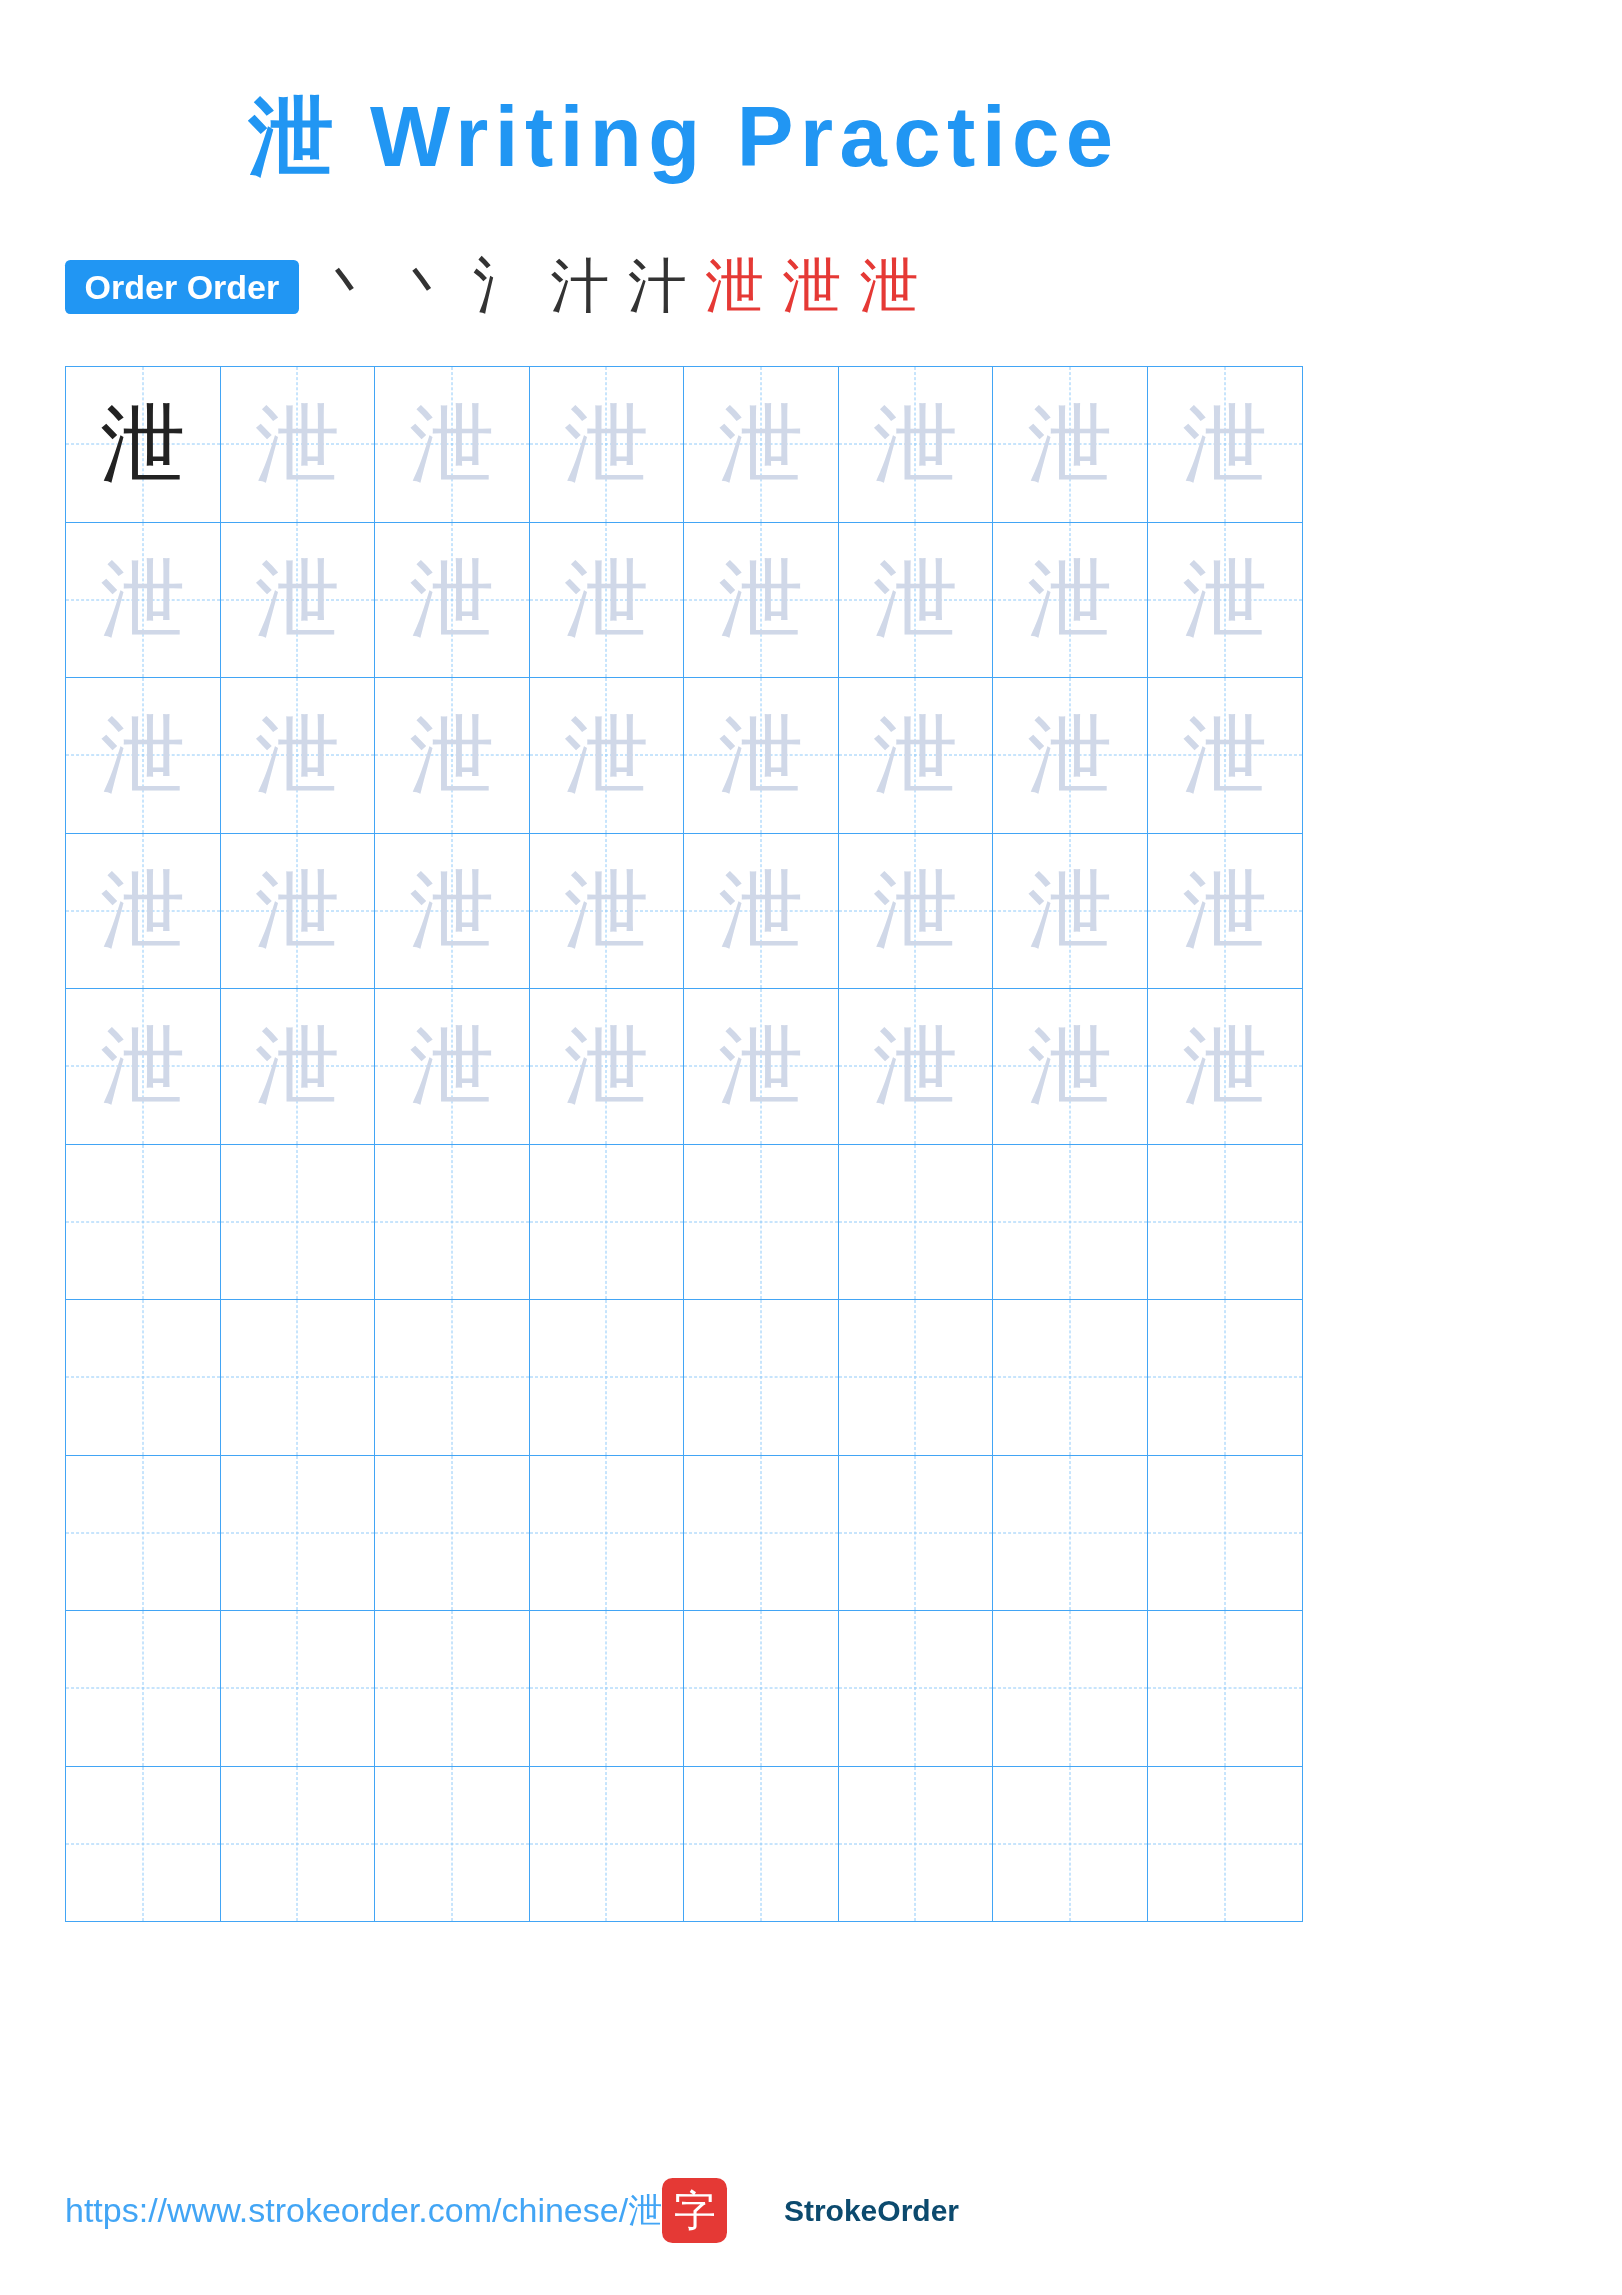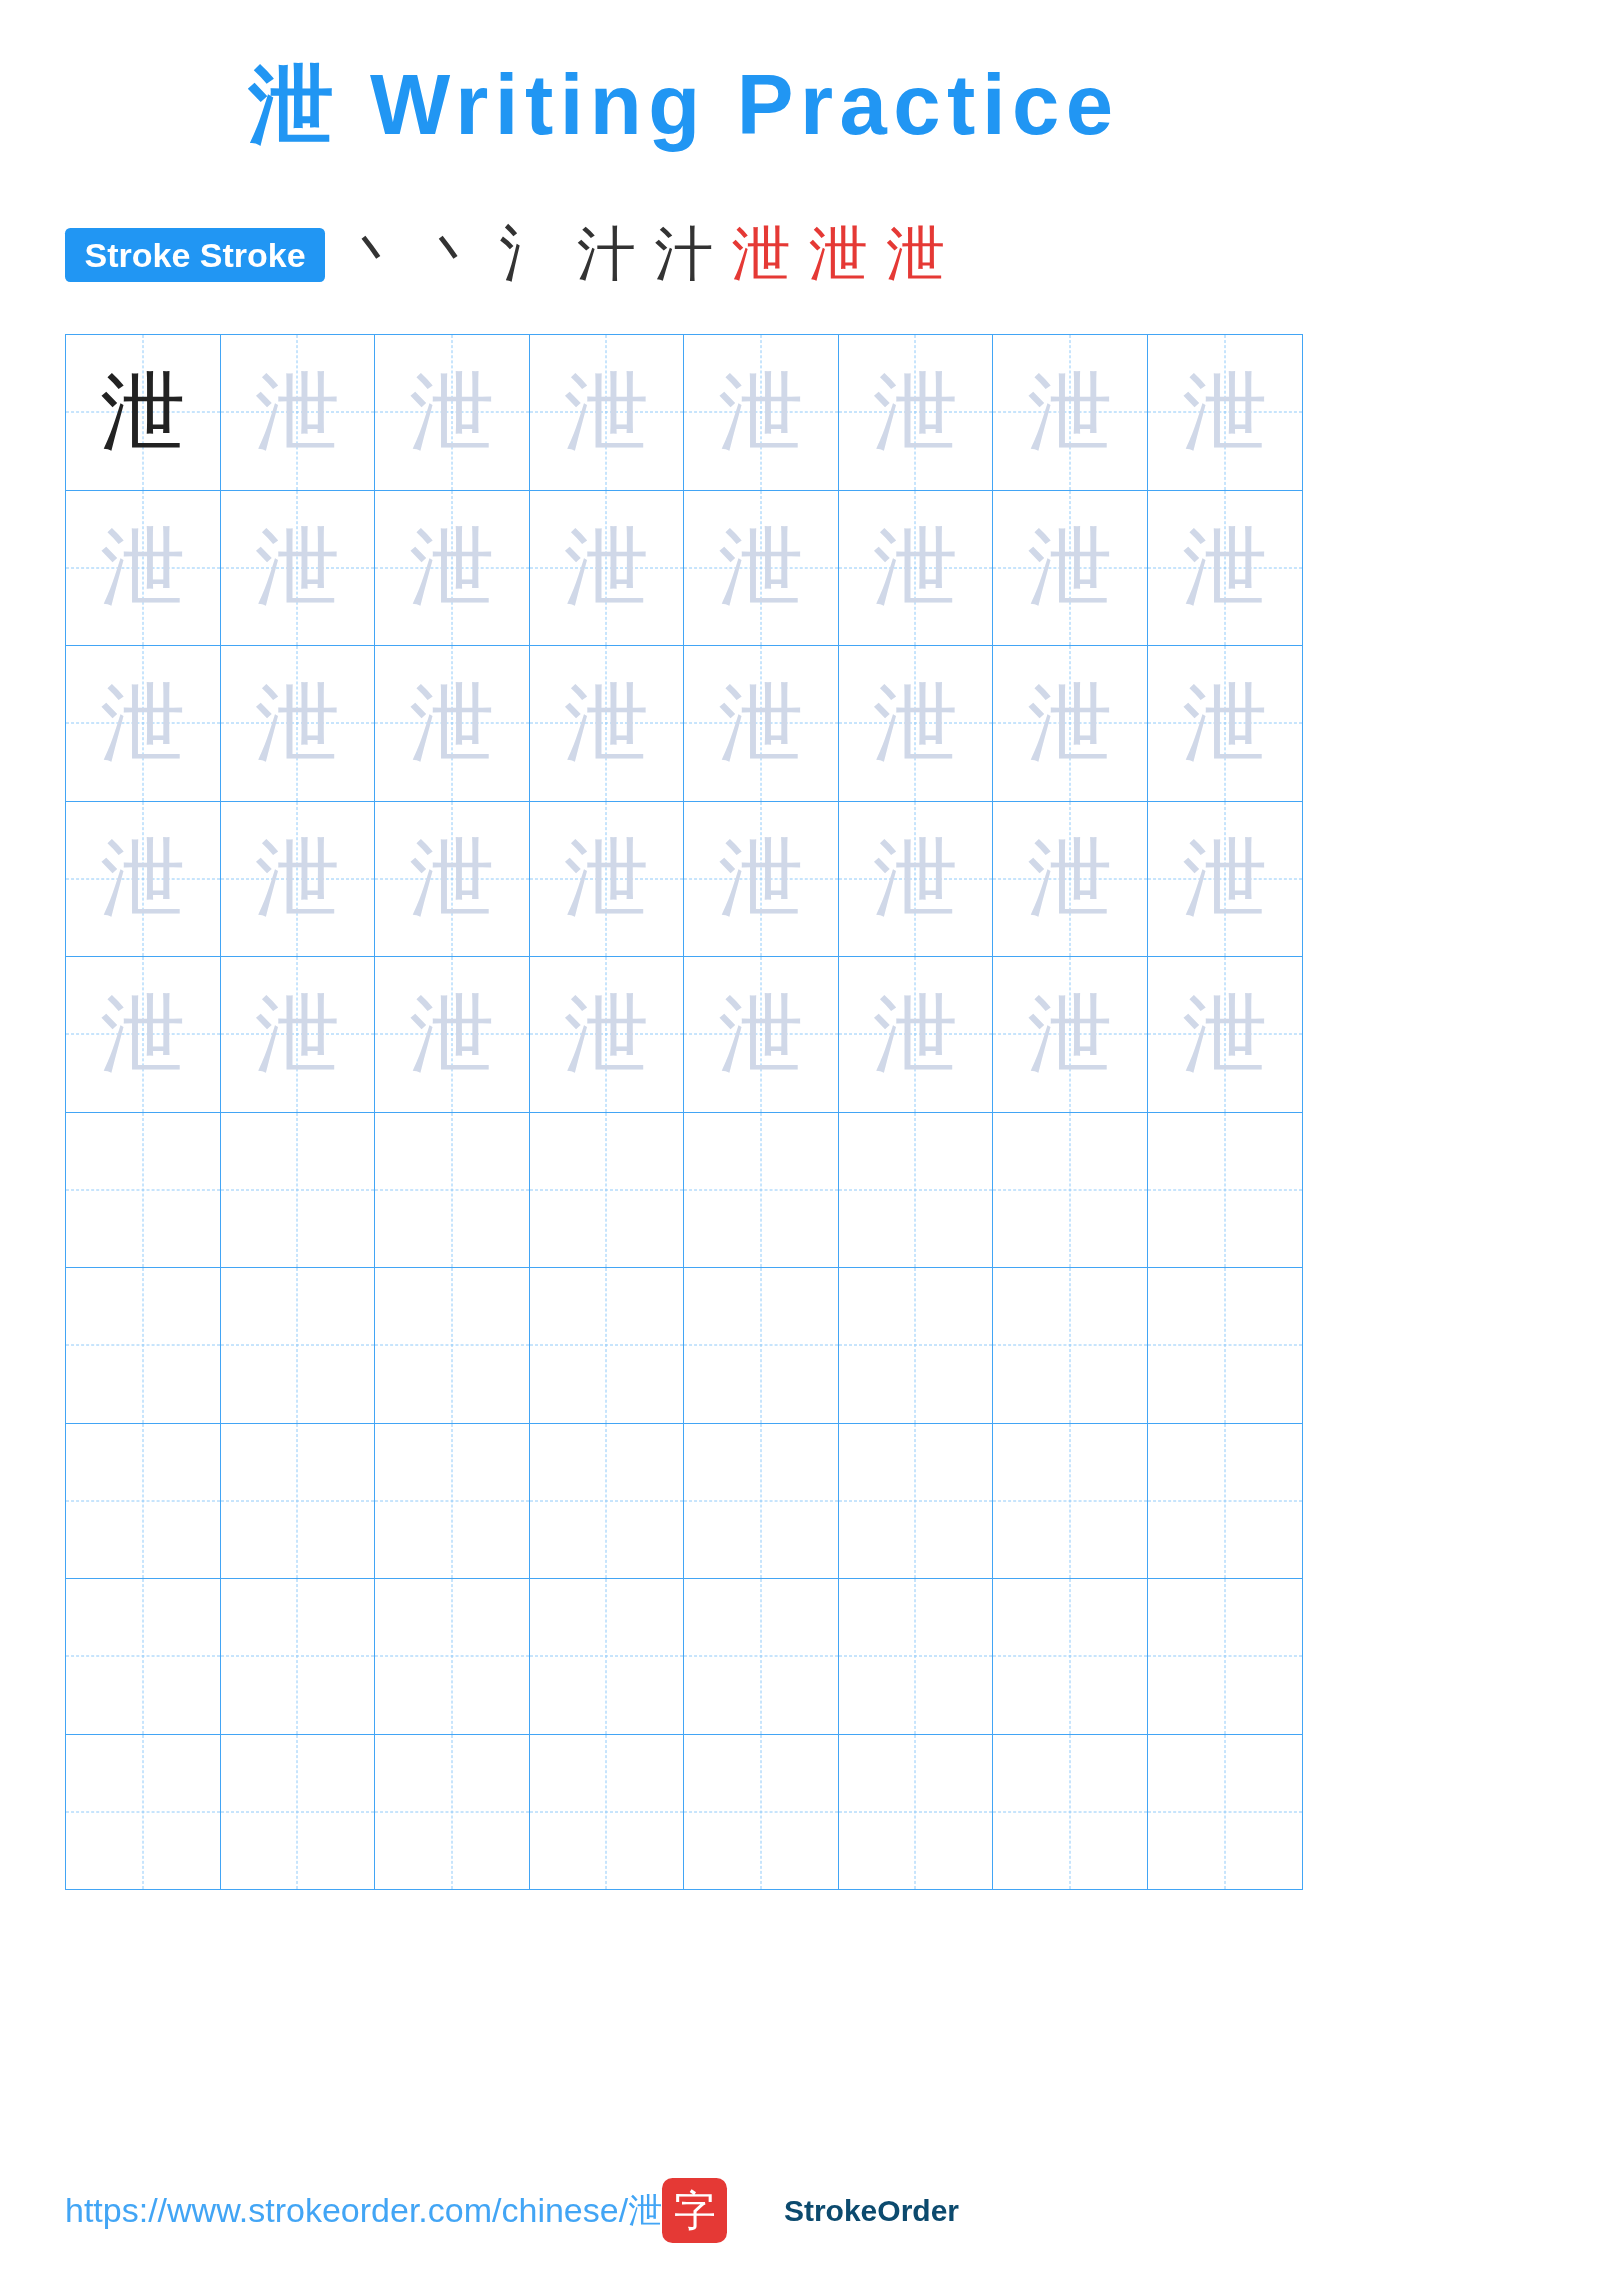--- a/index.html
+++ b/index.html
@@ -10,21 +10,21 @@
       width: 1622px;
       min-height: 2295px;
       position: relative;
       overflow-x: hidden;
     }
 
     .page {
       width: 1368px;
       min-height: 2295px;
       background: #fff;
-      padding: 48px 65px;
+      padding: 80px 65px;
       position: relative;
     }
 
     .title {
       text-align: center;
       font-size: 85px;
       font-weight: bold;
       color: #2196F3;
       margin-bottom: 52px;
       font-family: sans-serif;
@@ -181,21 +181,21 @@
 <body>
 
 <div class="page">
 
   <div class="title">
     <span>泄</span>
     <span>Writing Practice</span>
   </div>
 
   <div class="stroke-order-row">
-    <div class="stroke-order-badge">Stroke Stroke</div>
+    <div class="stroke-order-badge">Order Order</div>
     <div class="stroke-order-chars">
       <span class="stroke-char">丶</span>
       <span class="stroke-char">丶</span>
       <span class="stroke-char">氵</span>
       <span class="stroke-char">汁</span>
       <span class="stroke-char">汁</span>
       <span class="stroke-char red">泄</span>
       <span class="stroke-char red">泄</span>
       <span class="stroke-char red">泄</span>
     </div>

